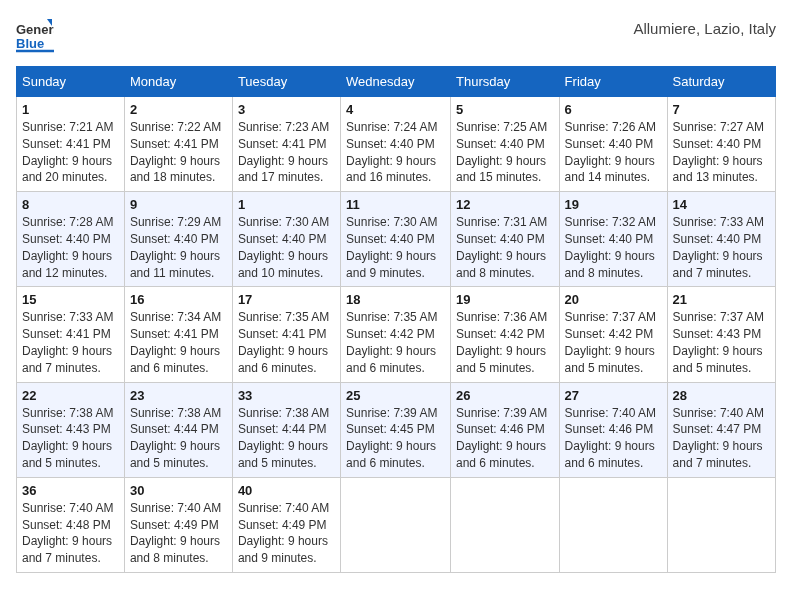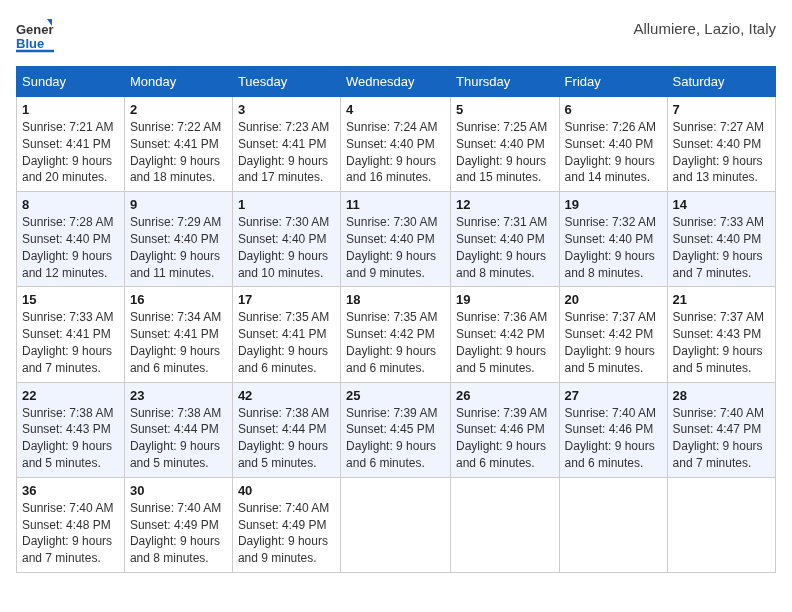--- a/index.html
+++ b/index.html
@@ -206,21 +206,21 @@
       <tr>
         <td>
           <span class="day-number">22</span>
           <div class="day-info">Sunrise: 7:38 AM<br>Sunset: 4:43 PM<br>Daylight: 9 hours and 5 minutes.</div>
         </td>
         <td>
           <span class="day-number">23</span>
           <div class="day-info">Sunrise: 7:38 AM<br>Sunset: 4:44 PM<br>Daylight: 9 hours and 5 minutes.</div>
         </td>
         <td>
-          <span class="day-number">42</span>
+          <span class="day-number">33</span>
           <div class="day-info">Sunrise: 7:38 AM<br>Sunset: 4:44 PM<br>Daylight: 9 hours and 5 minutes.</div>
         </td>
         <td>
           <span class="day-number">25</span>
           <div class="day-info">Sunrise: 7:39 AM<br>Sunset: 4:45 PM<br>Daylight: 9 hours and 6 minutes.</div>
         </td>
         <td>
           <span class="day-number">26</span>
           <div class="day-info">Sunrise: 7:39 AM<br>Sunset: 4:46 PM<br>Daylight: 9 hours and 6 minutes.</div>
         </td>

